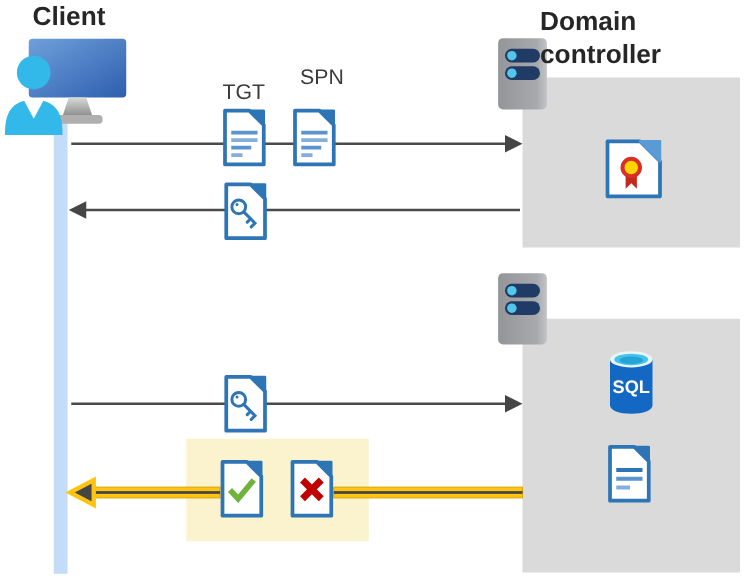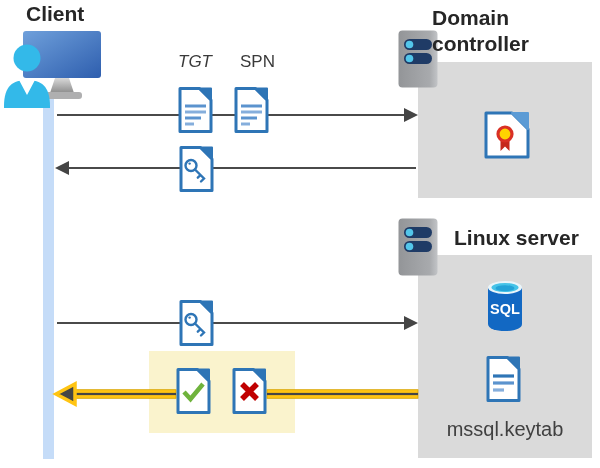--- a/index.html
+++ b/index.html
@@ -47,24 +47,22 @@
   </svg>
 
   <div class="abs lifeline"></div>
 
   <div class="abs graybox box-dc"></div>
   <div class="abs graybox box-linux"></div>
   <div class="abs yellowbox"></div>
 
   <div class="abs hdr lbl" style="left:26px;top:1px;">Client</div>
   <div class="abs hdr lbl" style="left:432px;top:5px;width:118px;">Domain controller</div>
-  <div class="abs hdr lbl" style="left:454px;top:225px;width:140px;">Linux server</div>
-  <div class="abs small-lbl lbl" style="left:171px;top:52px;width:48px;font-style:italic;">TGT</div>
+  <div class="abs small-lbl lbl" style="left:171px;top:64px;width:48px;">TGT</div>
   <div class="abs small-lbl lbl" style="left:227px;top:52px;width:48px;text-align:right;">SPN</div>
-  <div class="abs gray-lbl lbl" style="left:418px;top:418px;width:174px;">mssql.keytab</div>
 
   <div class="abs h-line" style="left:57px;top:114px;width:349px;"></div>
   <div class="abs head head-right" style="left:404px;top:108px;"></div>
 
   <div class="abs head head-left" style="left:55px;top:161px;"></div>
   <div class="abs h-line" style="left:68px;top:167px;width:348px;"></div>
 
   <div class="abs h-line" style="left:57px;top:322px;width:349px;"></div>
   <div class="abs head head-right" style="left:404px;top:316px;"></div>
 

